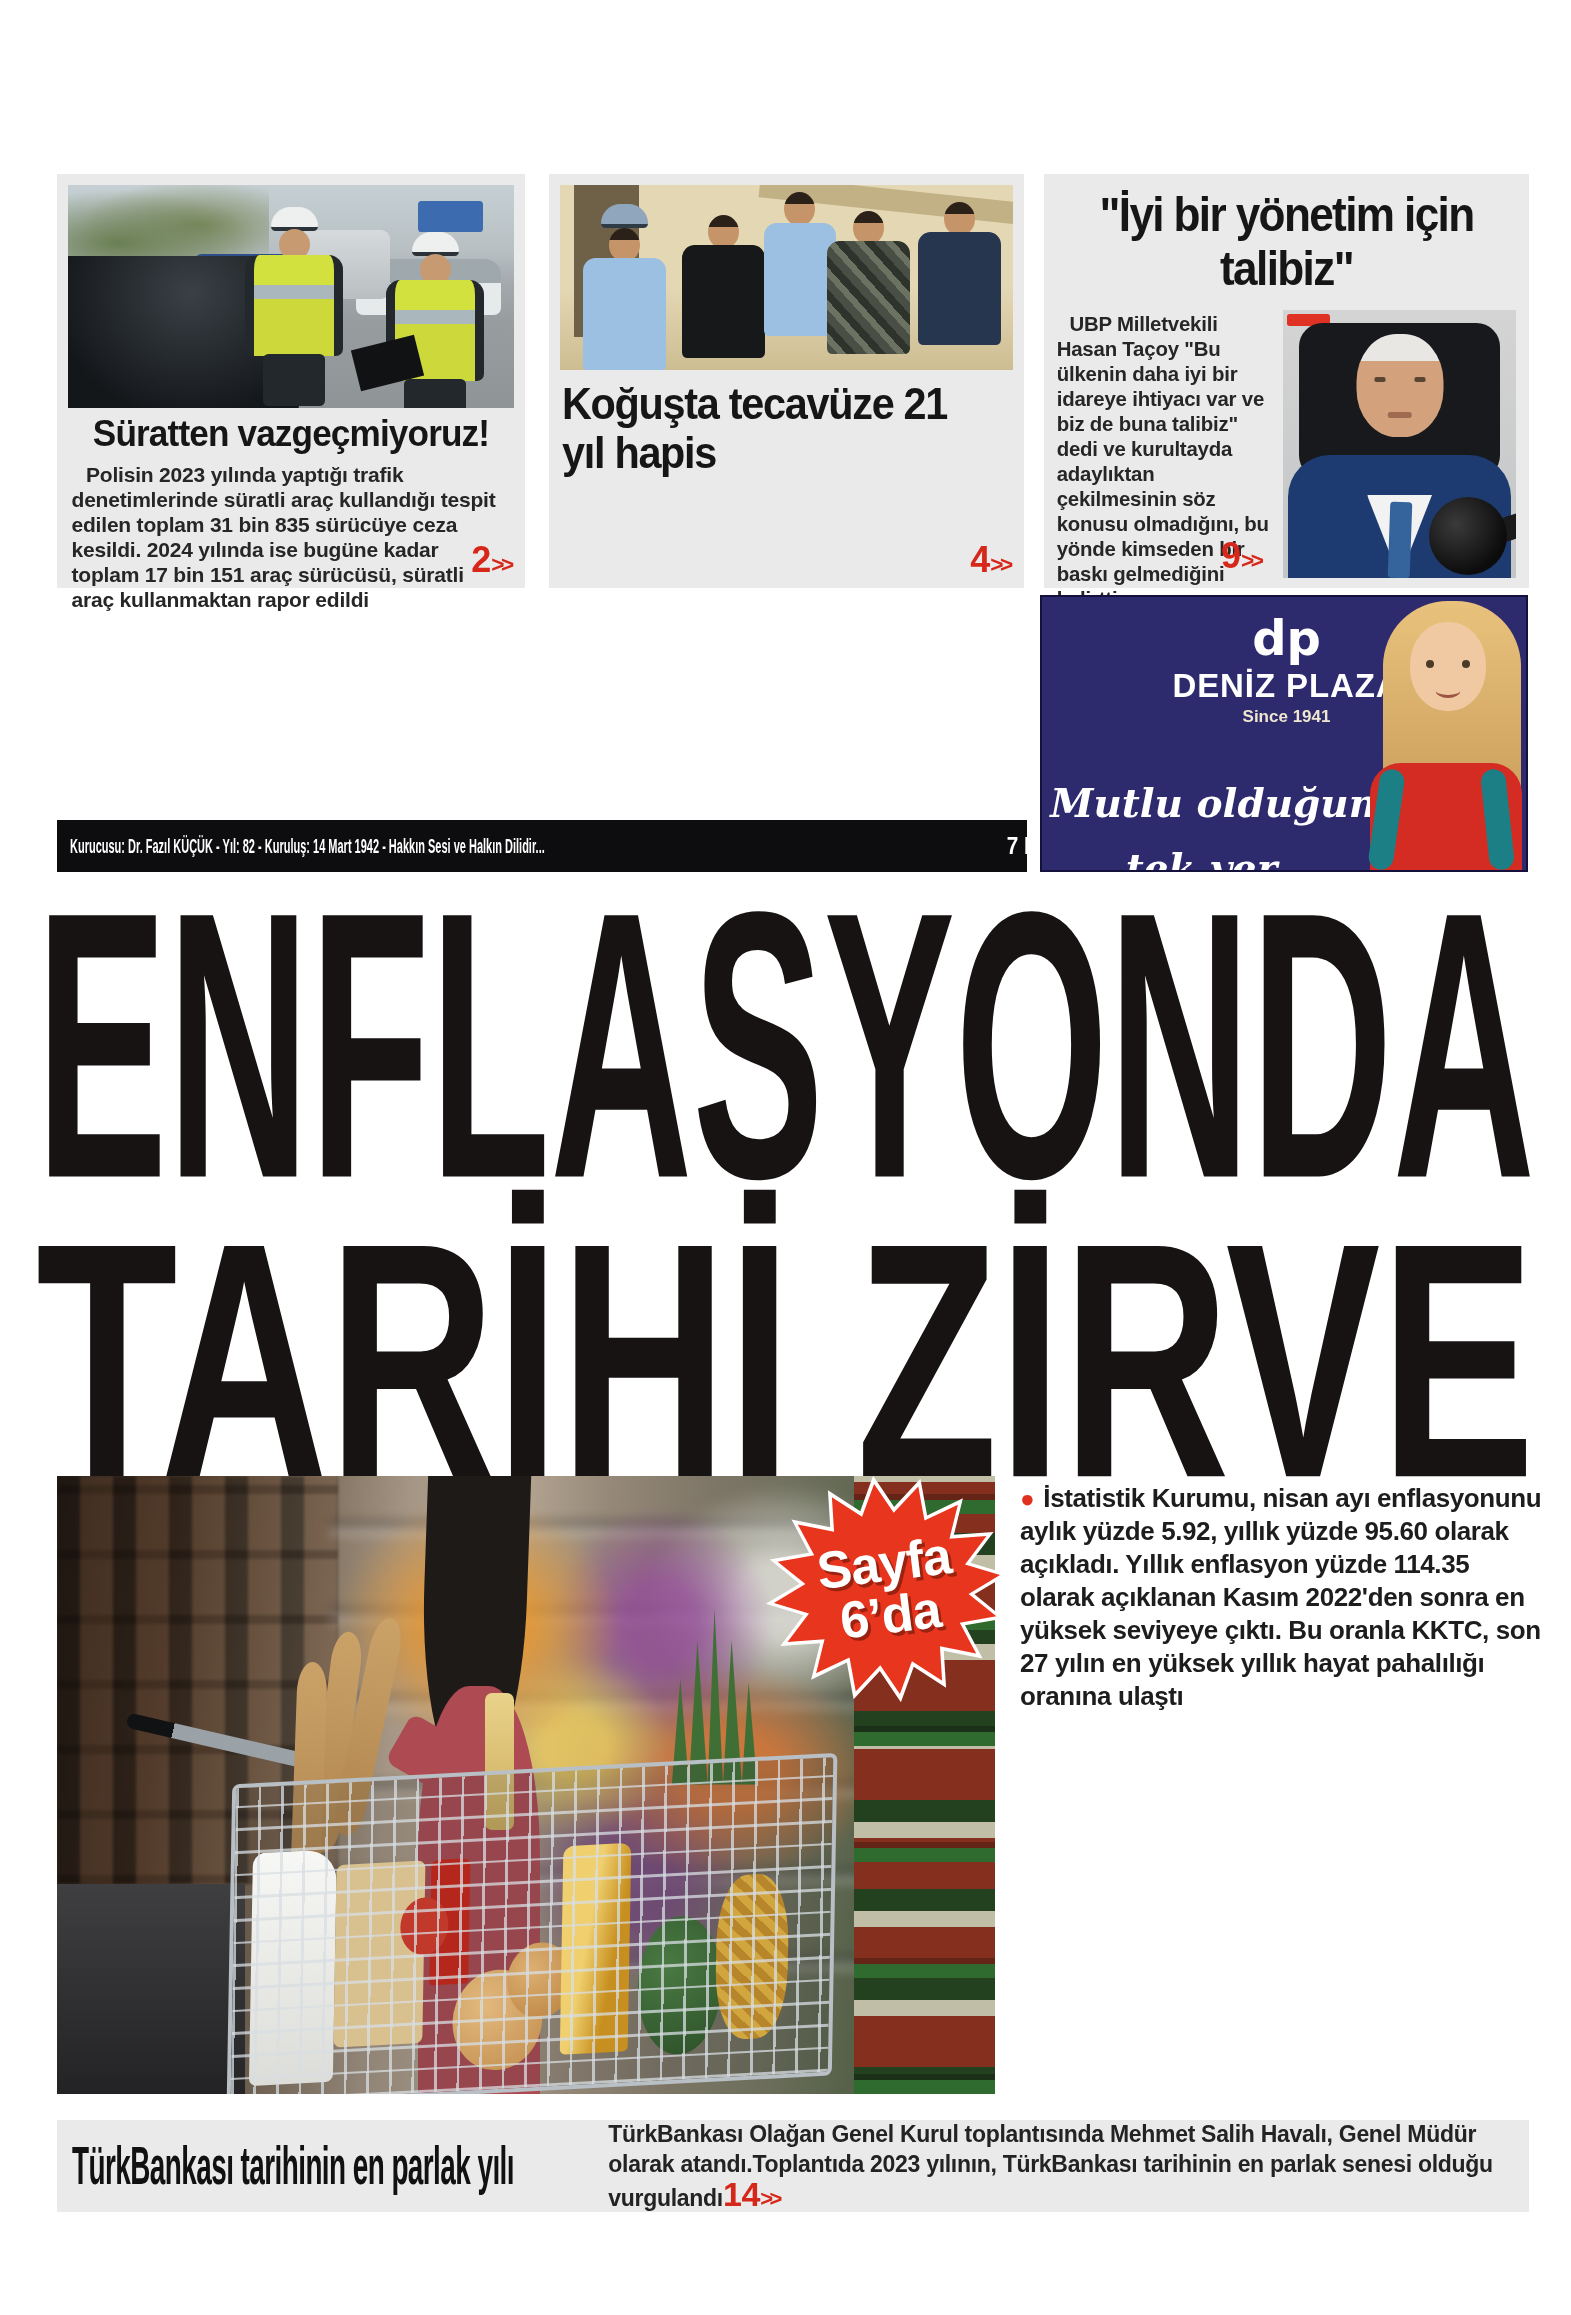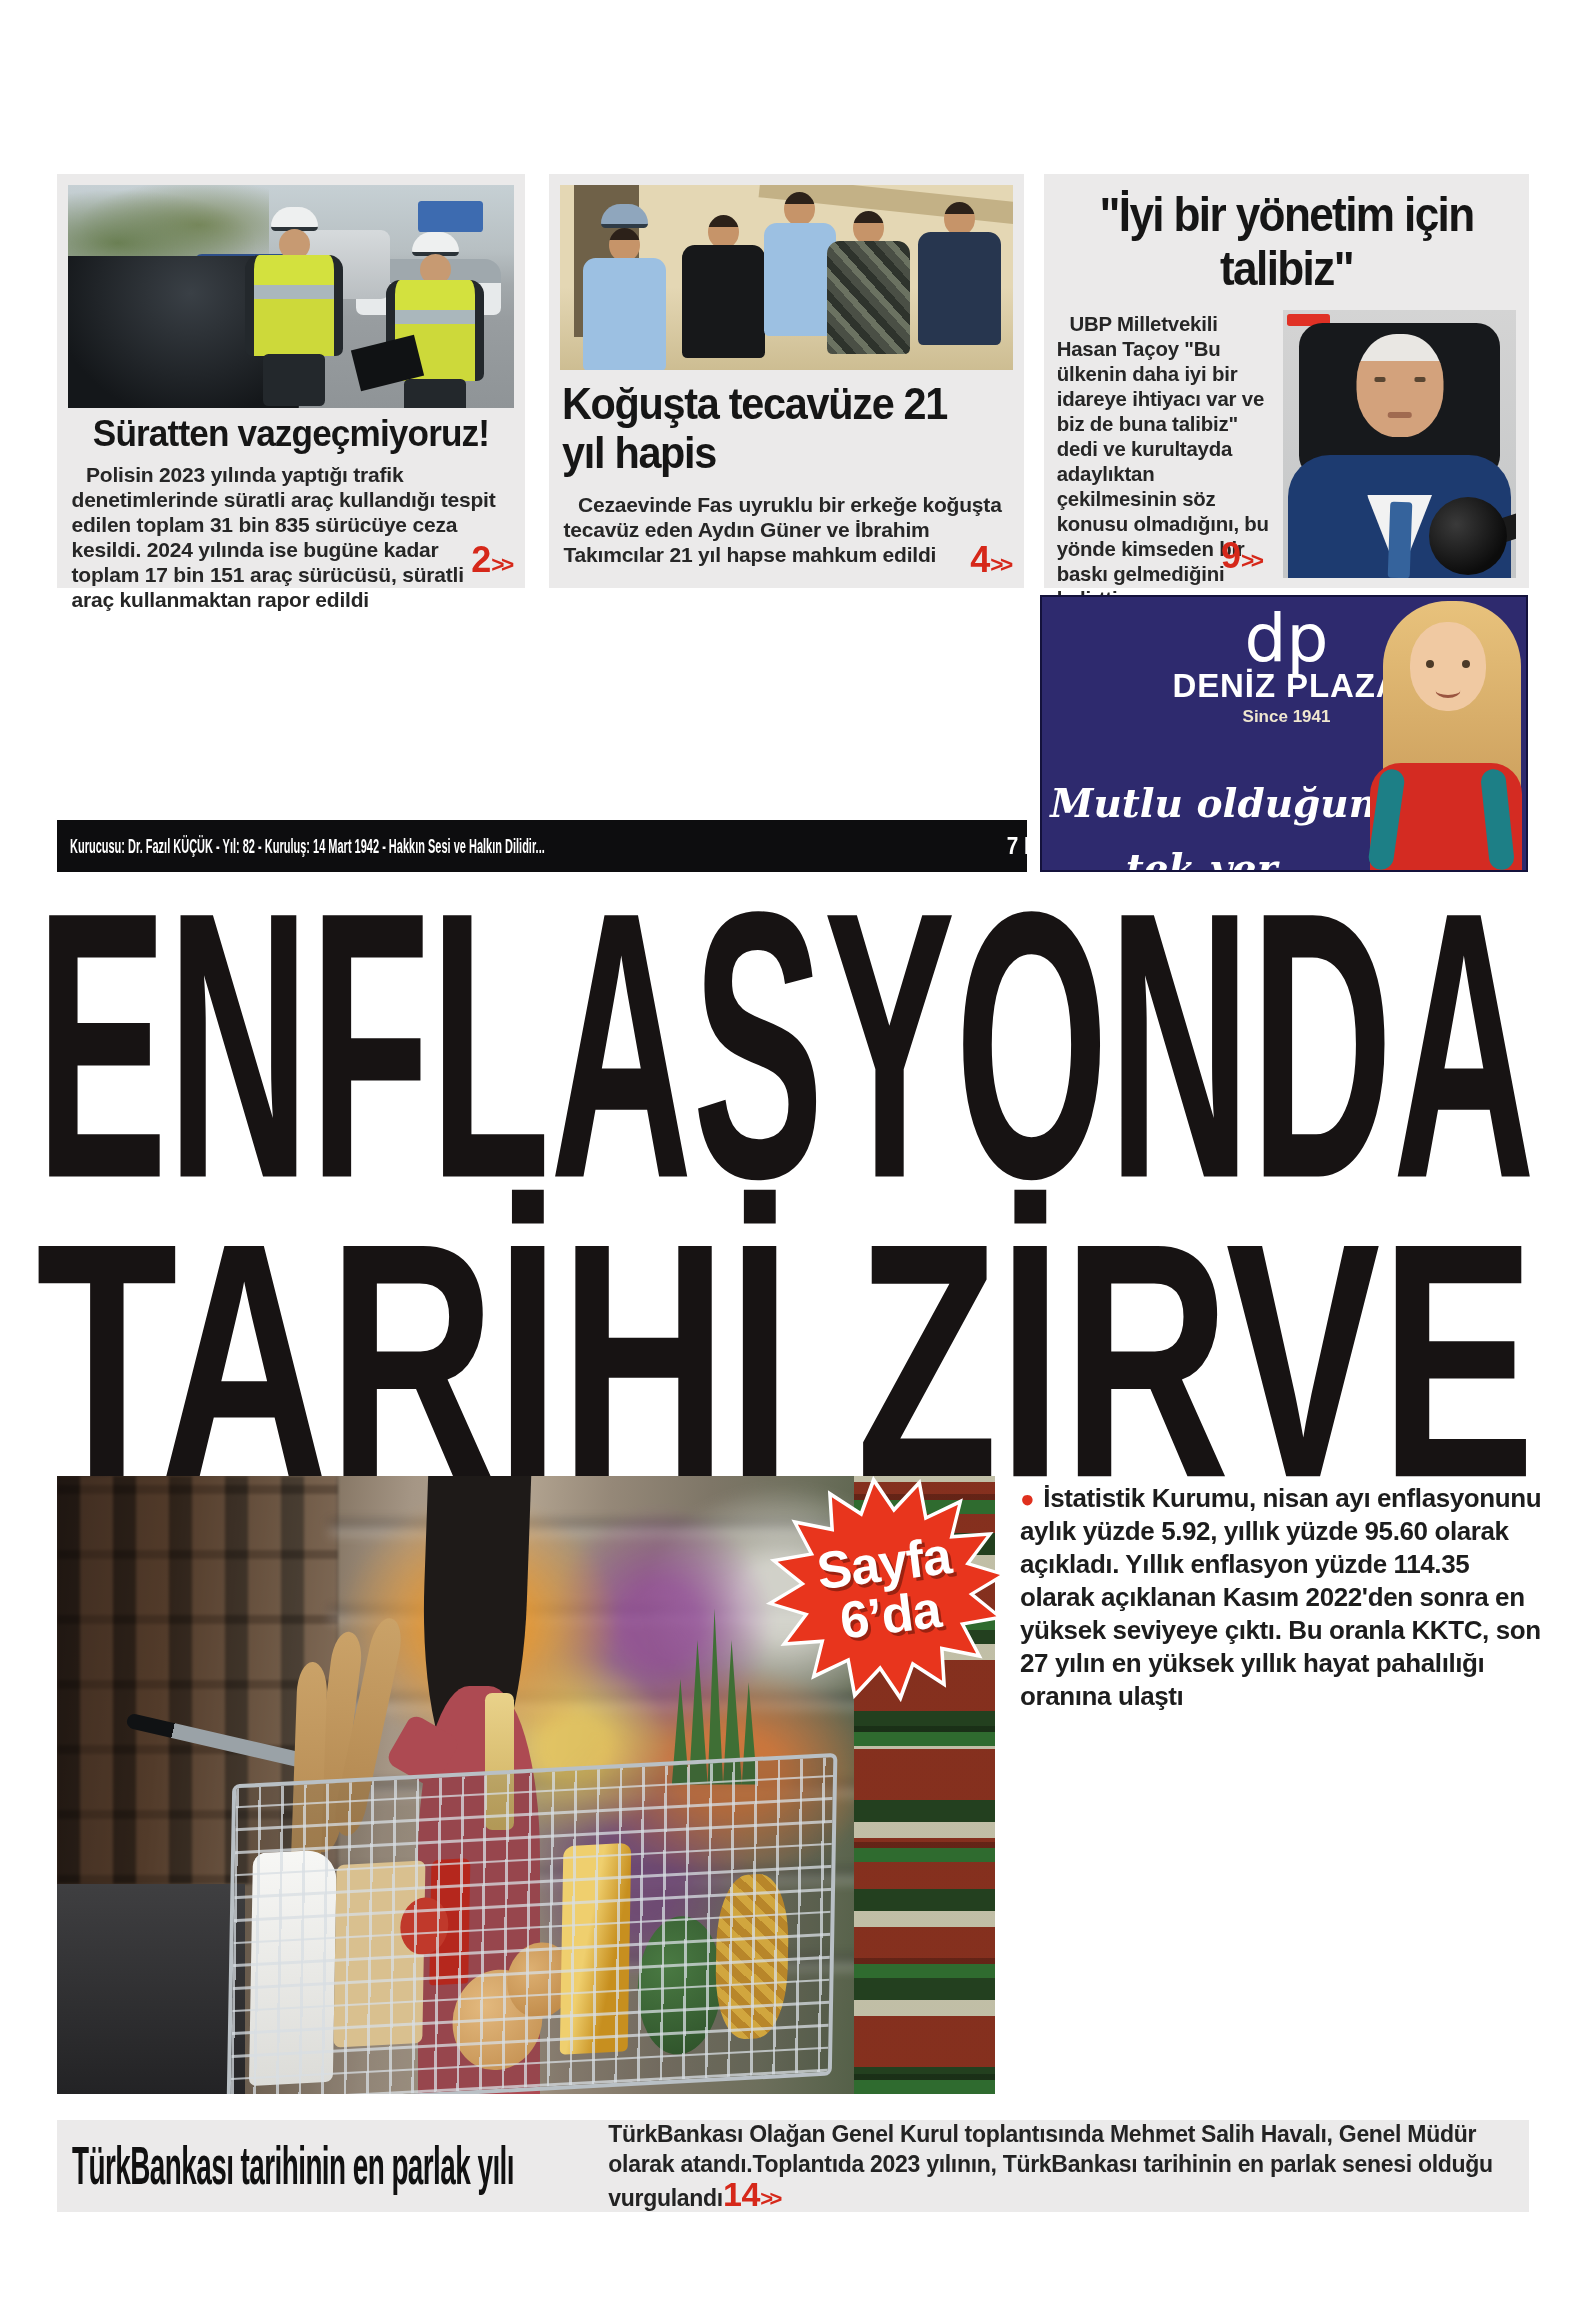--- a/index.html
+++ b/index.html
@@ -96,21 +96,21 @@
 
   .strip{position:absolute;left:57px;top:820px;width:970px;height:52px;background:#0d0d0f;
       display:flex;align-items:center;justify-content:space-between;padding:0 12.7px;box-sizing:border-box;color:#fff;}
   .strip .l{font-size:20px;font-weight:bold;transform:scaleX(.55);transform-origin:left center;white-space:nowrap;}
   .strip .r{display:flex;gap:31px;font-size:24.4px;font-weight:bold;transform:scaleX(.85);transform-origin:right center;white-space:nowrap;}
 
   
   .ad{position:absolute;left:1040px;top:595px;width:488px;height:277px;background:#2e2a6e;
       border:2.7px solid #14123c;box-sizing:border-box;overflow:hidden;color:#fff;}
   .ad-logo{position:absolute;left:127px;top:9px;width:235px;text-align:center;}
-  .ad-dp{font-family:"DejaVu Sans",sans-serif;font-size:66px;font-weight:normal;line-height:65px;text-align:center;}
+  .ad-dp{font-family:"DejaVu Sans",sans-serif;font-size:48px;font-weight:bold;line-height:65px;text-align:center;}
   .ad-brand{font-size:33px;font-weight:bold;letter-spacing:0.9px;margin-top:-3.6px;}
   .ad-since{font-size:17px;font-weight:bold;color:#efe6cf;margin-top:1.8px;}
   .ad-band{position:absolute;left:0;top:116px;width:324px;height:45px;background:#fff;
       display:flex;align-items:center;justify-content:center;}
   .ad-band span{color:#e02018;font-weight:bold;font-size:36px;letter-spacing:-0.9px;transform:scaleX(.95);white-space:nowrap;}
   .ad-script{position:absolute;left:3.6px;top:174px;width:349px;text-align:center;
       font-family:"DejaVu Serif",serif;font-style:italic;font-weight:bold;font-size:39px;line-height:65px;}
   .g-hair{position:absolute;right:5.4px;top:3.6px;width:138px;height:232px;border-radius:65px 65px 36px 36px;
       background:linear-gradient(180deg,#e8c27c,#c89a58);}
   .g-face{position:absolute;right:40px;top:25px;width:76px;height:89px;border-radius:48%;background:#f0c9a2;}
@@ -257,21 +257,20 @@
       <div class="fig" style="left:59%;top:14%;">
         <div class="fhead"></div>
         <div class="tor camo"></div>
       </div>
       <div class="fig" style="left:79%;top:9%;">
         <div class="fhead"></div>
         <div class="tor navy"></div>
       </div>
     </div>
     <div class="h1l" style="left:12.7px;top:206px;font-size:45px;">Koğuşta tecavüze 21 yıl hapis</div>
-    <div class="bodytxt" style="left:14.5px;right:14.5px;top:318px;">Cezaevinde Fas uyruklu bir erkeğe koğuşta tecavüz eden Aydın Güner ve İbrahim Takımcılar 21 yıl hapse mahkum edildi</div>
     <div class="pref" style="right:14.5px;bottom:7.2px;"><span class="n">4</span><span class="a">&gt;&gt;</span></div>
   </div>
 
   <div class="card" id="card3">
     <div class="h1c" style="top:12.7px;font-size:49px;line-height:54px;letter-spacing:-1.8px;transform:scaleX(.9);">"İyi bir yönetim için talibiz"</div>
     <div class="bodytxt" style="left:12.7px;top:138px;width:219px;text-indent:12.7px;font-size:20.4px;line-height:25px;">UBP Milletvekili Hasan Taçoy "Bu ülkenin daha iyi bir idareye ihtiyacı var ve biz de buna talibiz" dedi ve kurultayda adaylıktan çekilmesinin söz konusu olmadığını, bu yönde kimseden bir baskı gelmediğini belirtti</div>
     <div class="pref" style="left:177px;bottom:11px;"><span class="n">9</span><span class="a">&gt;&gt;</span></div>
     <div class="photo" style="left:239px;top:136px;width:233px;height:268px;">
       <div class="p-bg"></div>
       <div class="p-tag"></div>

